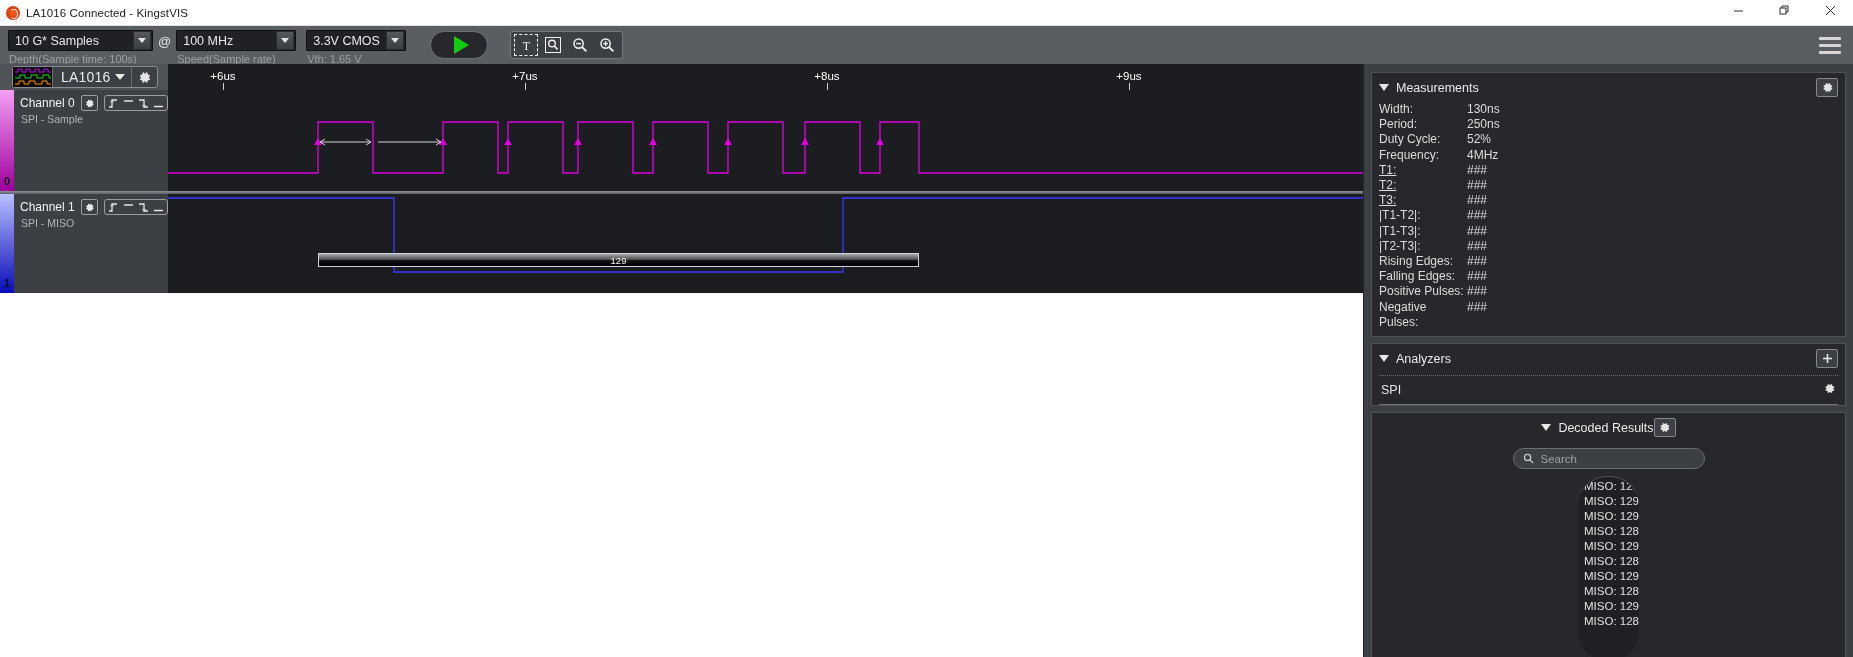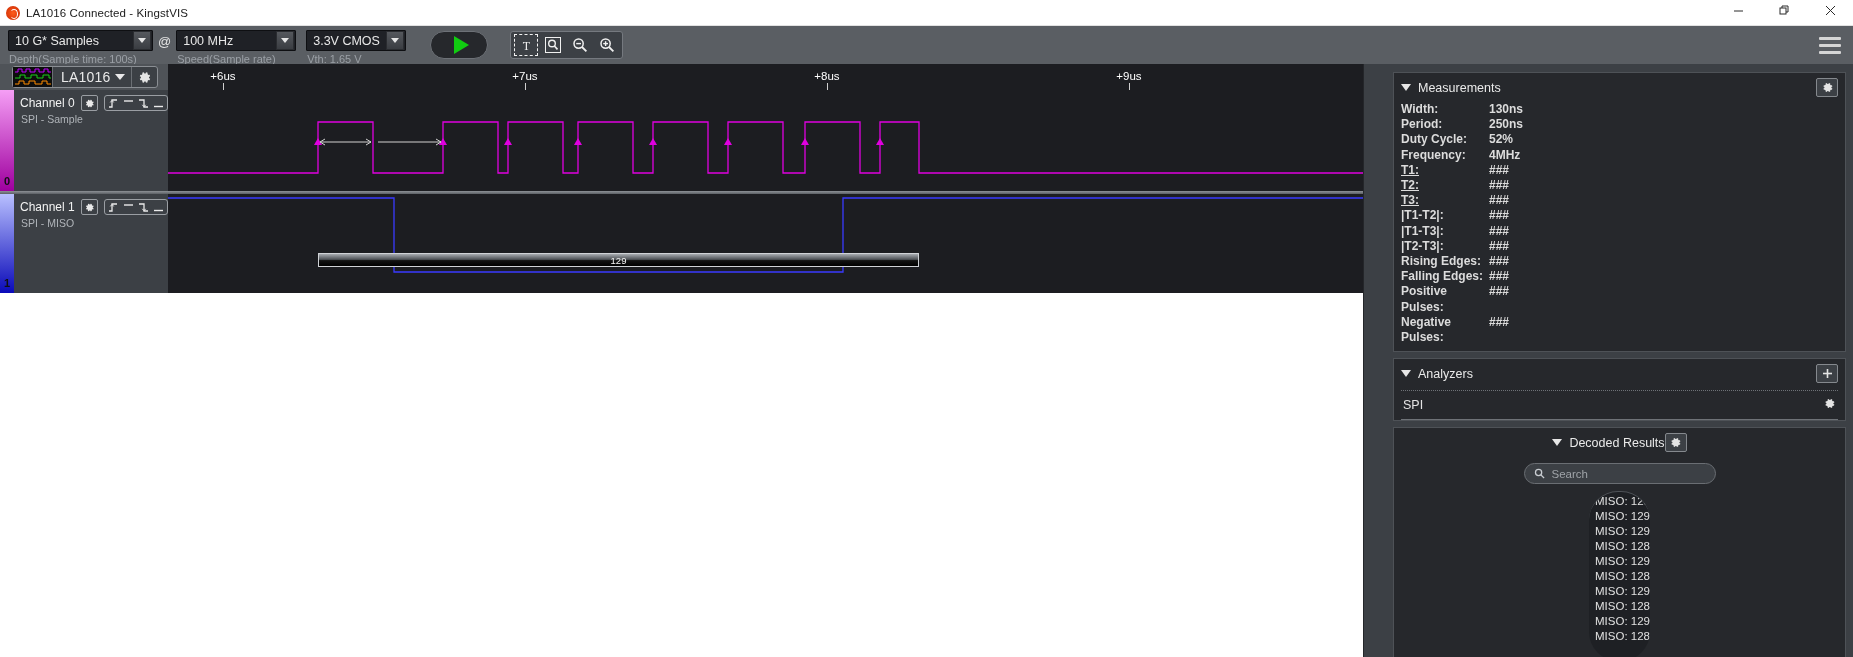--- a/index.html
+++ b/index.html
@@ -172,32 +172,32 @@
   .pkt-bar .pkt-text { font-size: 9.5px; color: #f6f6f6; font-family: "Liberation Sans", sans-serif; }
 
   .blank-area { background: #ffffff; height: 304px; }
 
   
   .right-panel {
     width: 490px; background: #3c4045; border-left: 1px solid #24262a;
     display: flex; flex-direction: column; height: 598px;
     padding: 8px 7px 0 7px;
   }
-  .panel-sec { background: #26282c; border: 1px solid #4e5257; margin-left: 22px; }
+  .panel-sec { background: #26282c; border: 1px solid #4e5257; }
   .sec-head {
     display: flex; align-items: center; justify-content: space-between;
     padding: 5px 7px 5px 7px; background: #26282c;
   }
   .sec-title { display: flex; align-items: center; gap: 7px; color: #eaeaea; font-size: 12.5px; }
   .tri-down { width: 0; height: 0; border-left: 5px solid transparent; border-right: 5px solid transparent; border-top: 7px solid #e7e7e7; }
   .sec-btn {
     width: 22px; height: 19px; border: 1px solid #85898e; border-radius: 2px; background: #3c4045;
     display: flex; align-items: center; justify-content: center; color: #e6e6e6;
   }
-  .meas-list { padding: 0 7px 6px 7px; font-weight: bold; }
+  .meas-list { padding: 0 7px 6px 7px; }
   .meas-row { display: flex; font-size: 12px; line-height: 15.2px; }
   .meas-key { width: 88px; color: #dcdcdc; }
   .meas-key.link { text-decoration: underline; }
   .meas-val { color: #dcdcdc; }
 
   .dotted { border-top: 1px dotted #6e7277; margin: 2px 7px 0 7px; }
   .analyzer-row {
     display: flex; align-items: center; justify-content: space-between;
     padding: 6px 9px 6px 9px; color: #e4e4e4; font-size: 12.5px;
   }

